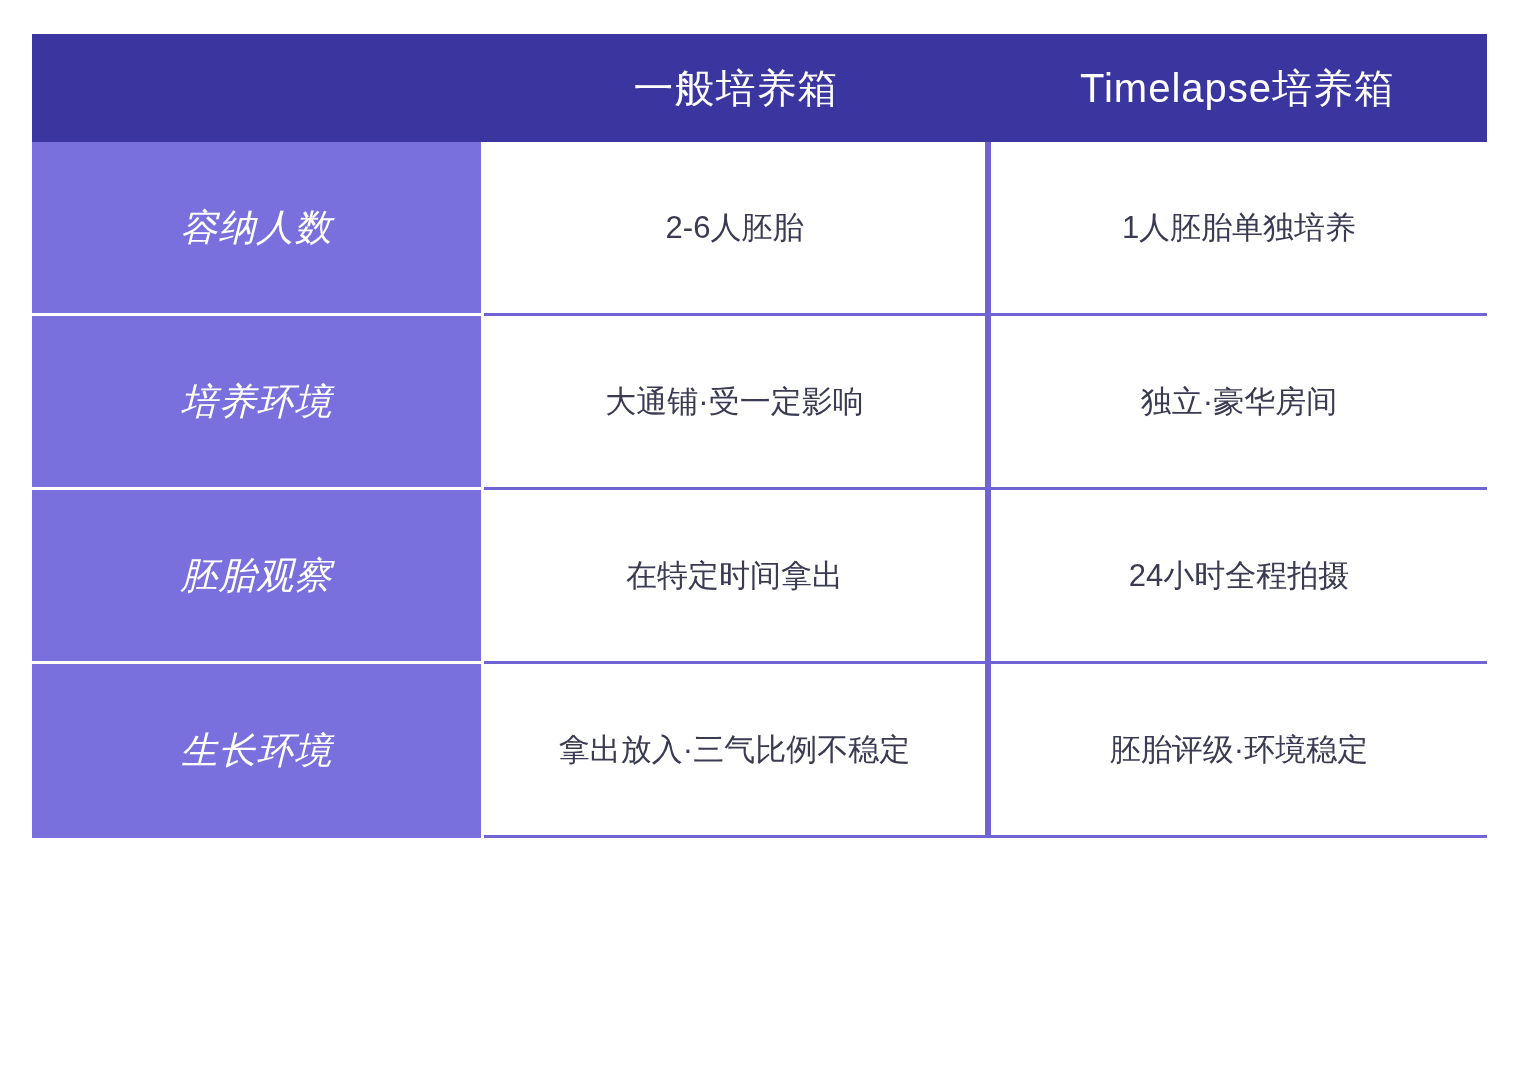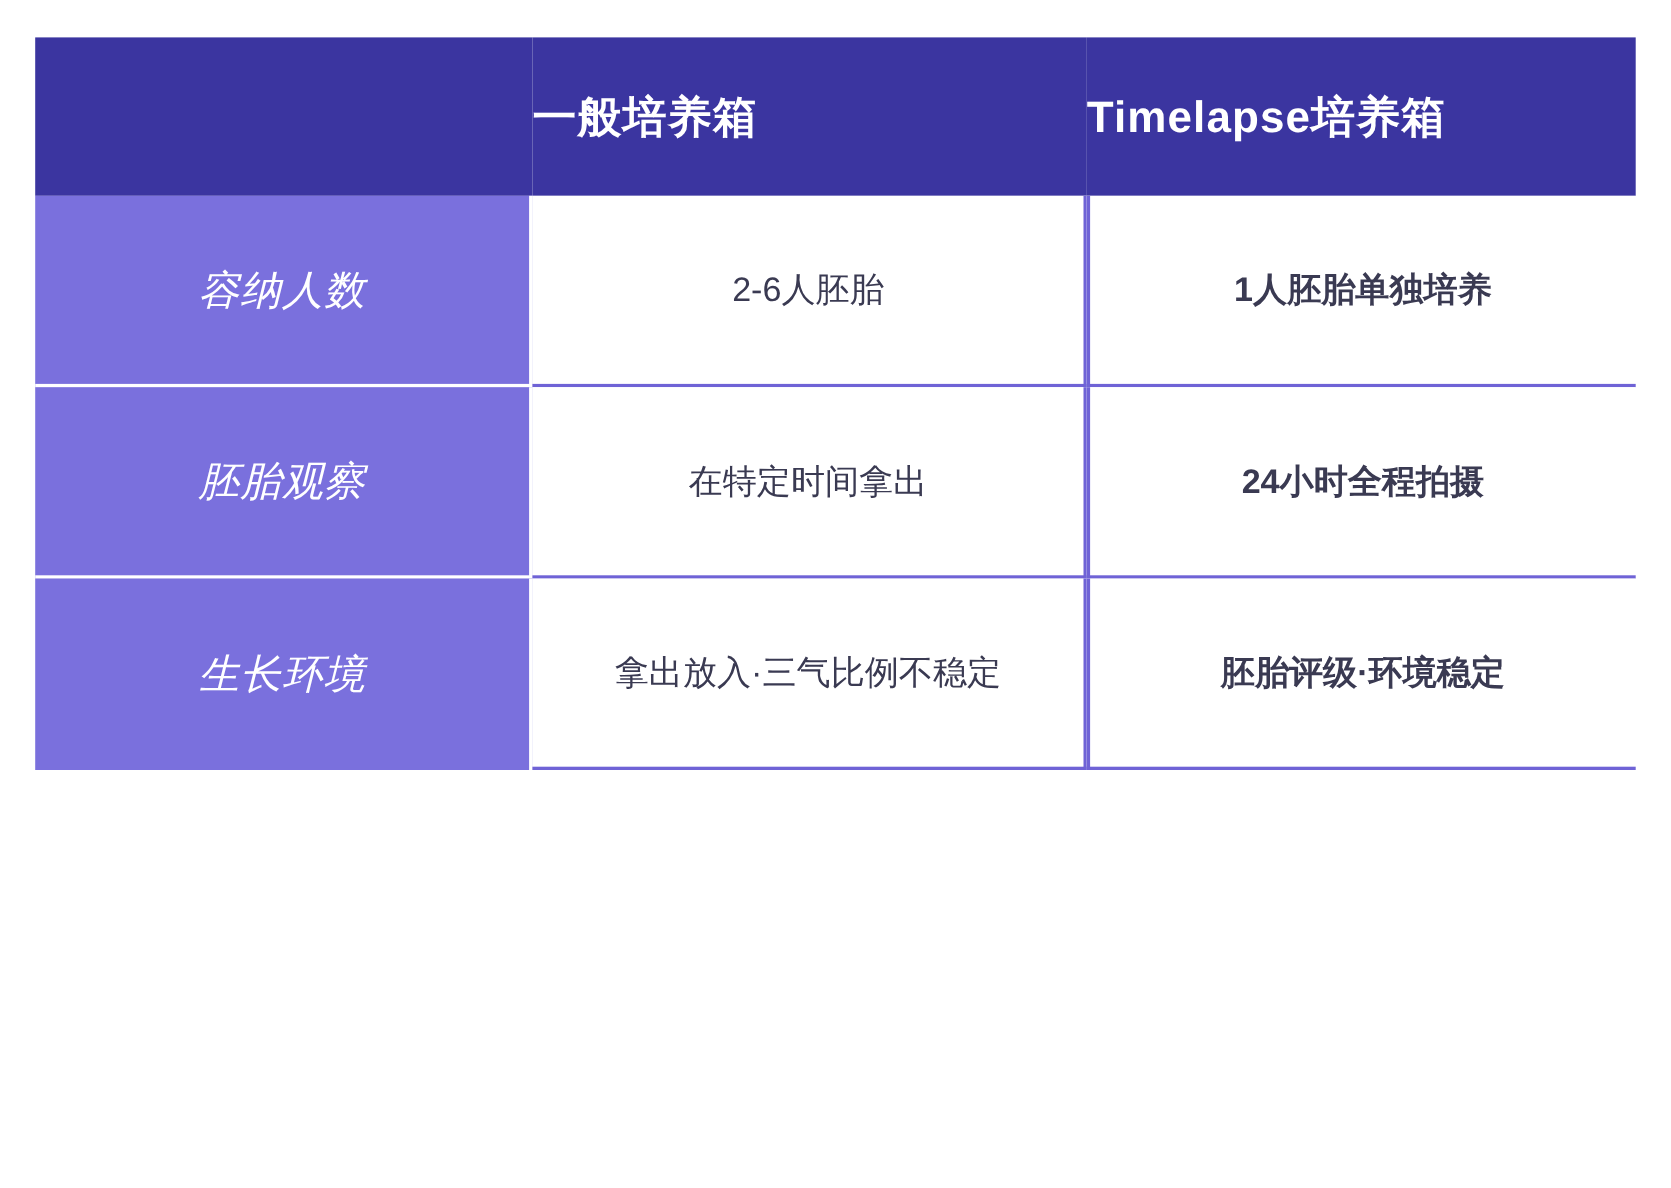--- a/index.html
+++ b/index.html
@@ -29,25 +29,25 @@
     table-layout: fixed;
   }
   col.c-label { width: 452px; }
   col.c-col1  { width: 504px; }
   col.c-col2  { width: 499px; }
 
   
   .table thead th {
     background: #3b35a0;
     color: #ffffff;
-    height: 144px;
+    height: 108px;
     vertical-align: middle;
-    text-align: left;
+    text-align: center;
     font-size: 40px;
-    font-weight: bold;
+    font-weight: normal;
     letter-spacing: 1px;
     padding: 0;
     border: none;
   }
   .table thead th.corner {
     background: #3b35a0;
   }
 
   
   .table tbody tr { height: 174px; }
@@ -73,21 +73,20 @@
     font-style: italic;
   }
   .table tbody tr:last-child td.label {
     border-bottom: none;
   }
   .table tbody td.mid {
     border-left: none;
   }
   .table tbody td.last {
     border-right: none;
-    font-weight: bold;
   }
   .table tbody tr:last-child td.val {
     border-bottom: 3px solid #6f63d6;
   }
 </style>
 </head>
 <body>
 
 <div class="page">
   <table class="table">
@@ -103,20 +102,25 @@
         <th>Timelapse培养箱</th>
       </tr>
     </thead>
     <tbody>
       <tr>
         <td class="label">容纳人数</td>
         <td class="val mid">2-6人胚胎</td>
         <td class="val last">1人胚胎单独培养</td>
       </tr>
       <tr>
+        <td class="label">培养环境</td>
+        <td class="val mid">大通铺·受一定影响</td>
+        <td class="val last">独立·豪华房间</td>
+      </tr>
+      <tr>
         <td class="label">胚胎观察</td>
         <td class="val mid">在特定时间拿出</td>
         <td class="val last">24小时全程拍摄</td>
       </tr>
       <tr>
         <td class="label">生长环境</td>
         <td class="val mid">拿出放入·三气比例不稳定</td>
         <td class="val last">胚胎评级·环境稳定</td>
       </tr>
     </tbody>

